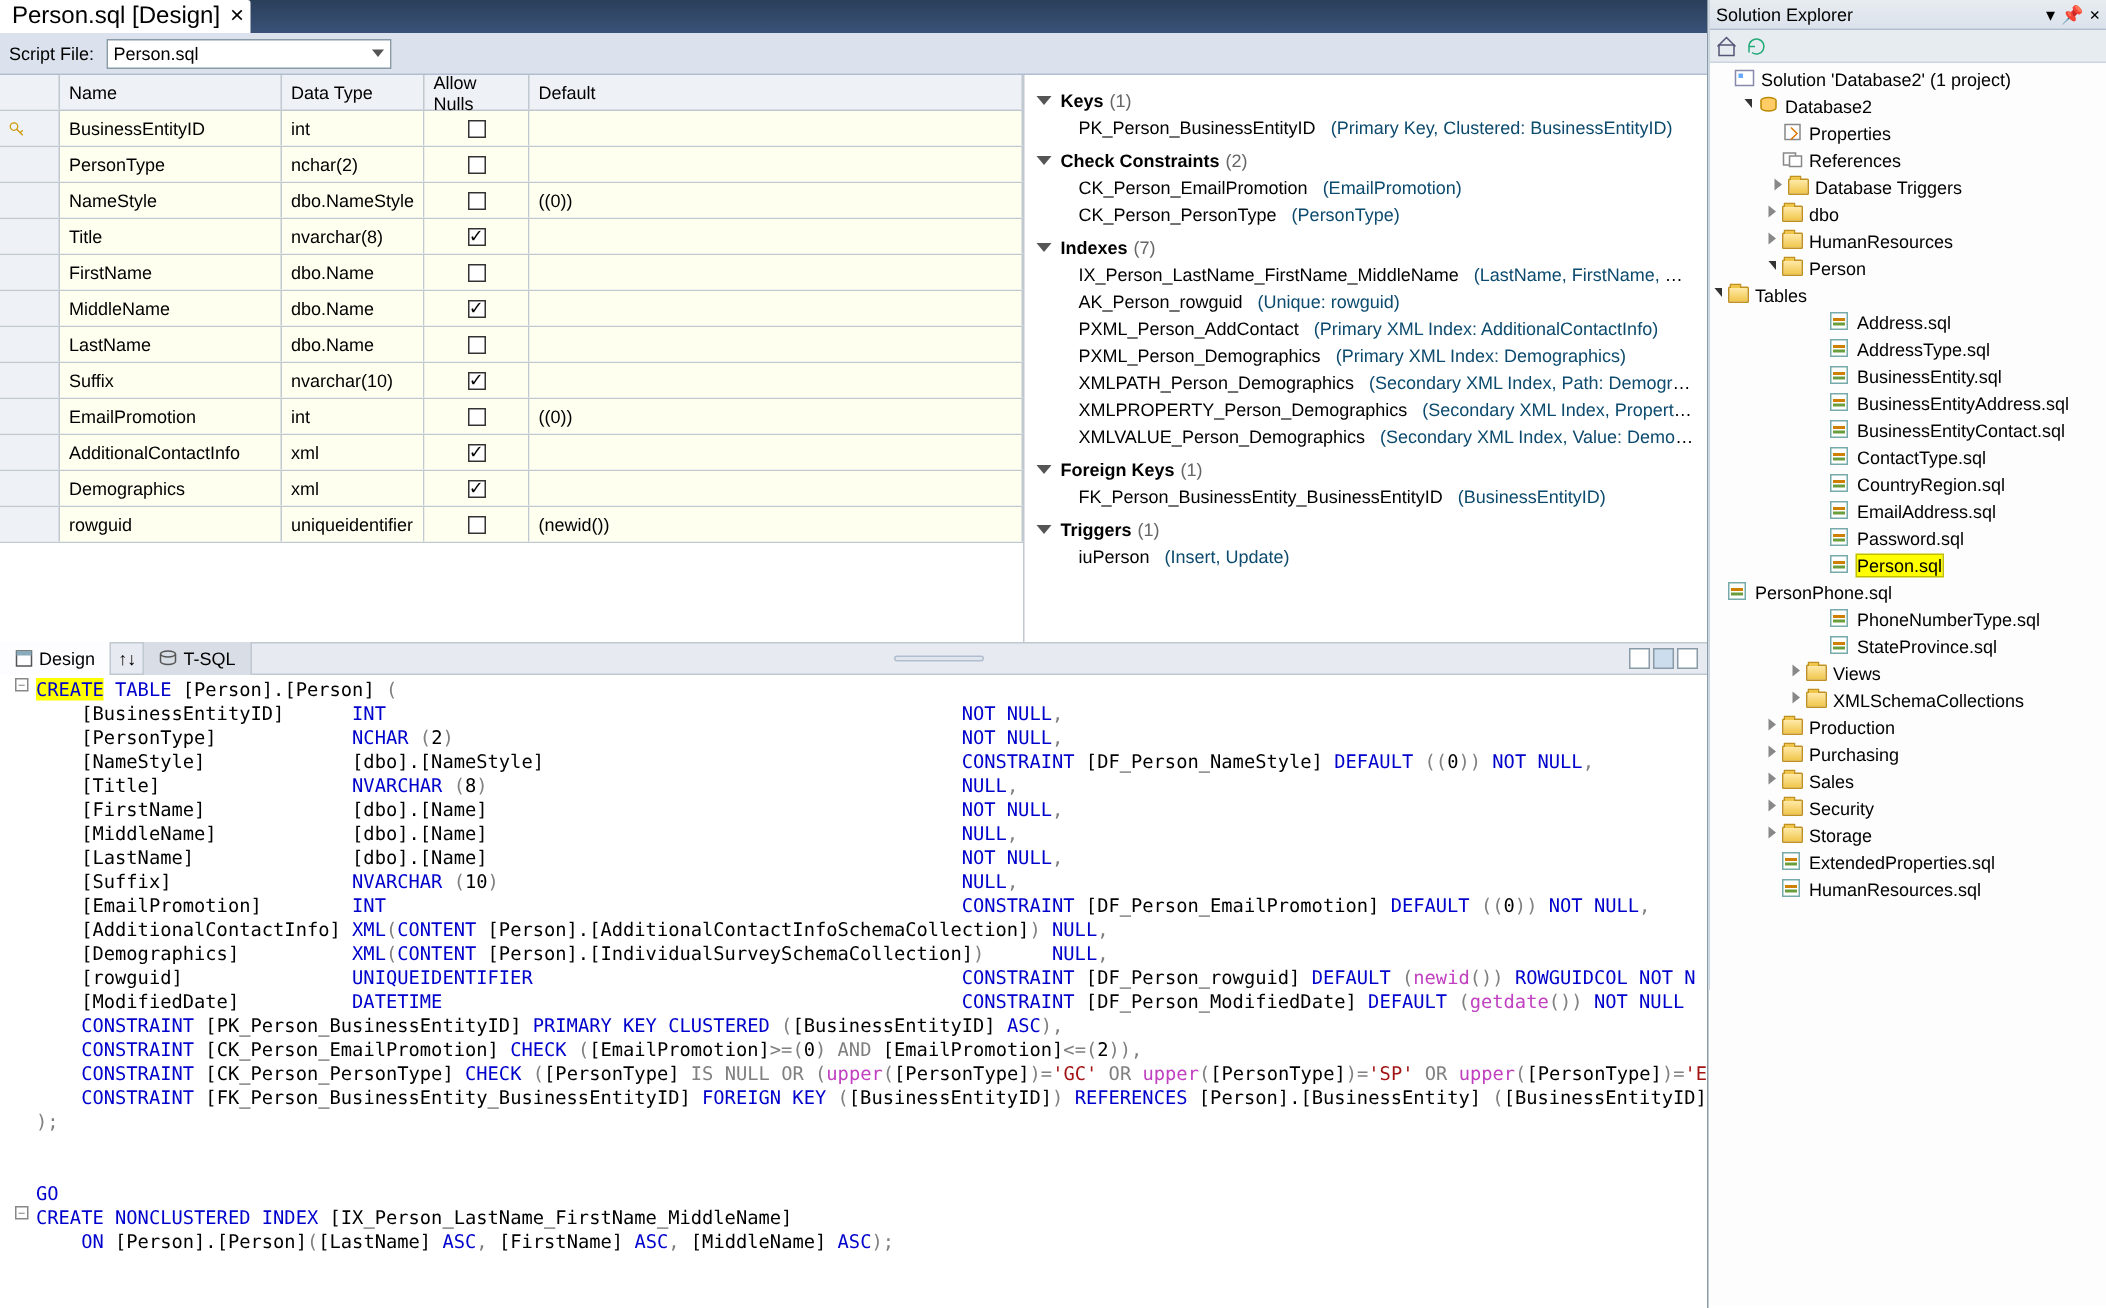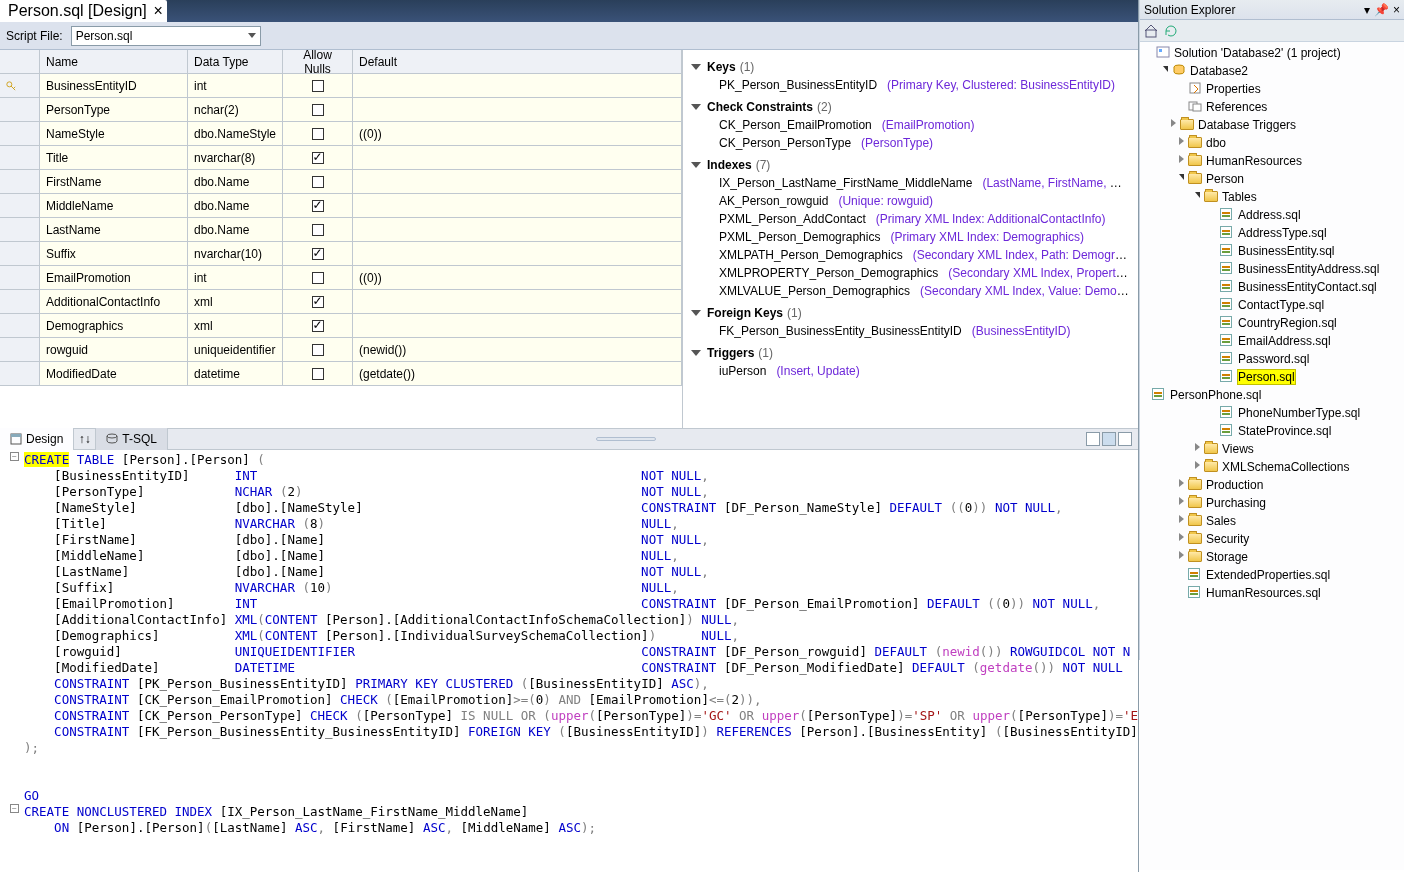--- a/index.html
+++ b/index.html
@@ -23,37 +23,37 @@
 .grid-pane { width: 683px; border-right: 1px solid #c0c8d0; overflow: auto; }
 .props-pane { flex: 1; overflow: auto; padding-top: 6px; }
 
 
 .grid { width: 100%; }
 .grid-header { display: flex; height: 24px; background: #eef1f6; border-bottom: 1px solid #c0c8d0; }
 .gcol { border-right: 1px solid #c0c8d0; padding: 4px 6px; display: flex; align-items: center; }
 .gcol-row { width: 40px; background: #eef1f6; }
 .gcol-name { width: 148px; }
 .gcol-type { width: 95px; }
-.gcol-nulls { width: 70px; text-align: center; }
+.gcol-nulls { width: 70px; }
 .gcol-default { flex: 1; }
 .grid-row { display: flex; height: 24px; border-bottom: 1px solid #c0c8d0; }
 .grid-row .gcol { background: #fffff0; }
 .grid-row .gcol-row { background: #eef1f6; position: relative; }
 .key-icon { width: 10px; height: 10px; }
 .checkbox { width: 12px; height: 12px; border: 1px solid #333; background: #fff; margin: auto; position: relative; }
 .checkbox.checked::after { content: "✓"; position: absolute; top: -3px; left: 0px; font-size: 12px; }
 
 
 .prop-group { padding: 2px 8px 2px 0; }
 .prop-header { display: flex; align-items: center; padding: 2px 0 2px 8px; cursor: pointer; }
 .prop-header .arrow { width: 0; height: 0; border-left: 5px solid transparent; border-right: 5px solid transparent; border-top: 6px solid #555; margin-right: 6px; }
 .prop-header b { font-weight: bold; }
 .prop-header .count { color: #666; margin-left: 4px; }
 .prop-item { padding: 2px 0 2px 36px; white-space: nowrap; overflow: hidden; text-overflow: ellipsis; }
-.prop-item .detail { color: #6d28d9; margin-left: 10px; }
+.prop-item .detail { color: #0c4a6e; margin-left: 10px; }
 
 
 .view-tabs { height: 22px; background: #e7eaf0; border-top: 1px solid #c0c8d0; border-bottom: 1px solid #c0c8d0; display: flex; align-items: center; position: relative; }
 .view-tab { height: 22px; padding: 0 10px; display: flex; align-items: center; gap: 4px; border-right: 1px solid #c0c8d0; background: #fdfdff; text-align: center; }
 .view-tab.inactive { background: #d9dde5; }
 .swap-btn { width: 22px; height: 22px; display: flex; align-items: center; justify-content: center; border-right: 1px solid #c0c8d0; }
 .view-tools { margin-left: auto; display: flex; margin-right: 6px; }
 .tool-btn { width: 14px; height: 14px; border: 1px solid #8a9ba8; margin-left: 2px; background: #fff; }
 
 
@@ -220,29 +220,20 @@
               <div class="gcol gcol-default"></div>
             </div>
             <div class="grid-row">
               <div class="gcol gcol-row"></div>
               <div class="gcol gcol-name">rowguid</div>
               <div class="gcol gcol-type">uniqueidentifier</div>
               <div class="gcol gcol-nulls">
                 <div class="checkbox"></div>
               </div>
               <div class="gcol gcol-default">(newid())</div>
-            </div>
-            <div class="grid-row">
-              <div class="gcol gcol-row"></div>
-              <div class="gcol gcol-name">ModifiedDate</div>
-              <div class="gcol gcol-type">datetime</div>
-              <div class="gcol gcol-nulls">
-                <div class="checkbox"></div>
-              </div>
-              <div class="gcol gcol-default">(getdate())</div>
             </div>
           </div>
       </div>
     </div>
 
     <div class="props-pane">
       <div id="props-body">
           <div class="prop-group">
             <div class="prop-header">
               <span class="arrow"></span>
@@ -404,21 +395,21 @@
       <div class="tree-item" style="padding-left:36px">
         <span class="exp"></span>
         <span class="tree-icon">
           <svg width="14" height="12">
             <rect x="1" y="2" width="8" height="8" fill="none" stroke="#888"></rect>
             <rect x="5" y="4" width="8" height="7" fill="#fff" stroke="#888"></rect>
           </svg>
         </span>
         <span>References</span>
       </div>
-      <div class="tree-item" style="padding-left:28px">
+      <div class="tree-item" style="padding-left:40px">
         <span class="exp">
           <span class="tri-c"></span>
         </span>
         <span class="tree-icon">
           <span class="folder"></span>
         </span>
         <span>Database Triggers</span>
       </div>
       <div class="tree-item" style="padding-left:36px">
         <span class="exp">
@@ -440,136 +431,136 @@
       </div>
       <div class="tree-item" style="padding-left:36px">
         <span class="exp">
           <span class="tri-of"></span>
         </span>
         <span class="tree-icon">
           <span class="folder"></span>
         </span>
         <span>Person</span>
       </div>
+      <div class="tree-item" style="">
+        <span class="exp">
+          <span class="tri-of"></span>
+        </span>
+        <span class="tree-icon">
+          <span class="folder"></span>
+        </span>
+        <span>Tables</span>
+      </div>
+      <div class="tree-item" style="padding-left:68px">
+        <span class="exp"></span>
+        <span class="tree-icon">
+          <span class="sql-file"></span>
+        </span>
+        <span>Address.sql</span>
+      </div>
+      <div class="tree-item" style="padding-left:68px">
+        <span class="exp"></span>
+        <span class="tree-icon">
+          <span class="sql-file"></span>
+        </span>
+        <span>AddressType.sql</span>
+      </div>
+      <div class="tree-item" style="padding-left:68px">
+        <span class="exp"></span>
+        <span class="tree-icon">
+          <span class="sql-file"></span>
+        </span>
+        <span>BusinessEntity.sql</span>
+      </div>
+      <div class="tree-item" style="padding-left:68px">
+        <span class="exp"></span>
+        <span class="tree-icon">
+          <span class="sql-file"></span>
+        </span>
+        <span>BusinessEntityAddress.sql</span>
+      </div>
+      <div class="tree-item" style="padding-left:68px">
+        <span class="exp"></span>
+        <span class="tree-icon">
+          <span class="sql-file"></span>
+        </span>
+        <span>BusinessEntityContact.sql</span>
+      </div>
+      <div class="tree-item" style="padding-left:68px">
+        <span class="exp"></span>
+        <span class="tree-icon">
+          <span class="sql-file"></span>
+        </span>
+        <span>ContactType.sql</span>
+      </div>
+      <div class="tree-item" style="padding-left:68px">
+        <span class="exp"></span>
+        <span class="tree-icon">
+          <span class="sql-file"></span>
+        </span>
+        <span>CountryRegion.sql</span>
+      </div>
+      <div class="tree-item" style="padding-left:68px">
+        <span class="exp"></span>
+        <span class="tree-icon">
+          <span class="sql-file"></span>
+        </span>
+        <span>EmailAddress.sql</span>
+      </div>
+      <div class="tree-item" style="padding-left:68px">
+        <span class="exp"></span>
+        <span class="tree-icon">
+          <span class="sql-file"></span>
+        </span>
+        <span>Password.sql</span>
+      </div>
+      <div class="tree-item" style="padding-left:68px">
+        <span class="exp"></span>
+        <span class="tree-icon">
+          <span class="sql-file"></span>
+        </span>
+        <span class="sel">Person.sql</span>
+      </div>
+      <div class="tree-item" style="">
+        <span class="exp"></span>
+        <span class="tree-icon">
+          <span class="sql-file"></span>
+        </span>
+        <span>PersonPhone.sql</span>
+      </div>
+      <div class="tree-item" style="padding-left:68px">
+        <span class="exp"></span>
+        <span class="tree-icon">
+          <span class="sql-file"></span>
+        </span>
+        <span>PhoneNumberType.sql</span>
+      </div>
+      <div class="tree-item" style="padding-left:68px">
+        <span class="exp"></span>
+        <span class="tree-icon">
+          <span class="sql-file"></span>
+        </span>
+        <span>StateProvince.sql</span>
+      </div>
       <div class="tree-item" style="padding-left:52px">
         <span class="exp">
-          <span class="tri-of"></span>
-        </span>
-        <span class="tree-icon">
-          <span class="folder"></span>
-        </span>
-        <span>Tables</span>
-      </div>
-      <div class="tree-item" style="padding-left:68px">
-        <span class="exp"></span>
-        <span class="tree-icon">
-          <span class="sql-file"></span>
-        </span>
-        <span>Address.sql</span>
-      </div>
-      <div class="tree-item" style="padding-left:68px">
-        <span class="exp"></span>
-        <span class="tree-icon">
-          <span class="sql-file"></span>
-        </span>
-        <span>AddressType.sql</span>
-      </div>
-      <div class="tree-item" style="padding-left:68px">
-        <span class="exp"></span>
-        <span class="tree-icon">
-          <span class="sql-file"></span>
-        </span>
-        <span>BusinessEntity.sql</span>
-      </div>
-      <div class="tree-item" style="padding-left:68px">
-        <span class="exp"></span>
-        <span class="tree-icon">
-          <span class="sql-file"></span>
-        </span>
-        <span>BusinessEntityAddress.sql</span>
-      </div>
-      <div class="tree-item" style="padding-left:68px">
-        <span class="exp"></span>
-        <span class="tree-icon">
-          <span class="sql-file"></span>
-        </span>
-        <span>BusinessEntityContact.sql</span>
-      </div>
-      <div class="tree-item" style="padding-left:68px">
-        <span class="exp"></span>
-        <span class="tree-icon">
-          <span class="sql-file"></span>
-        </span>
-        <span>ContactType.sql</span>
-      </div>
-      <div class="tree-item" style="padding-left:68px">
-        <span class="exp"></span>
-        <span class="tree-icon">
-          <span class="sql-file"></span>
-        </span>
-        <span>CountryRegion.sql</span>
-      </div>
-      <div class="tree-item" style="padding-left:68px">
-        <span class="exp"></span>
-        <span class="tree-icon">
-          <span class="sql-file"></span>
-        </span>
-        <span>EmailAddress.sql</span>
-      </div>
-      <div class="tree-item" style="padding-left:68px">
-        <span class="exp"></span>
-        <span class="tree-icon">
-          <span class="sql-file"></span>
-        </span>
-        <span>Password.sql</span>
-      </div>
-      <div class="tree-item" style="padding-left:68px">
-        <span class="exp"></span>
-        <span class="tree-icon">
-          <span class="sql-file"></span>
-        </span>
-        <span class="sel">Person.sql</span>
-      </div>
-      <div class="tree-item" style="">
-        <span class="exp"></span>
-        <span class="tree-icon">
-          <span class="sql-file"></span>
-        </span>
-        <span>PersonPhone.sql</span>
-      </div>
-      <div class="tree-item" style="padding-left:68px">
-        <span class="exp"></span>
-        <span class="tree-icon">
-          <span class="sql-file"></span>
-        </span>
-        <span>PhoneNumberType.sql</span>
-      </div>
-      <div class="tree-item" style="padding-left:68px">
-        <span class="exp"></span>
-        <span class="tree-icon">
-          <span class="sql-file"></span>
-        </span>
-        <span>StateProvince.sql</span>
+          <span class="tri-c"></span>
+        </span>
+        <span class="tree-icon">
+          <span class="folder"></span>
+        </span>
+        <span>Views</span>
       </div>
       <div class="tree-item" style="padding-left:52px">
         <span class="exp">
           <span class="tri-c"></span>
         </span>
         <span class="tree-icon">
           <span class="folder"></span>
         </span>
-        <span>Views</span>
-      </div>
-      <div class="tree-item" style="padding-left:52px">
-        <span class="exp">
-          <span class="tri-c"></span>
-        </span>
-        <span class="tree-icon">
-          <span class="folder"></span>
-        </span>
         <span>XMLSchemaCollections</span>
       </div>
       <div class="tree-item" style="padding-left:36px">
         <span class="exp">
           <span class="tri-c"></span>
         </span>
         <span class="tree-icon">
           <span class="folder"></span>
         </span>
         <span>Production</span>

